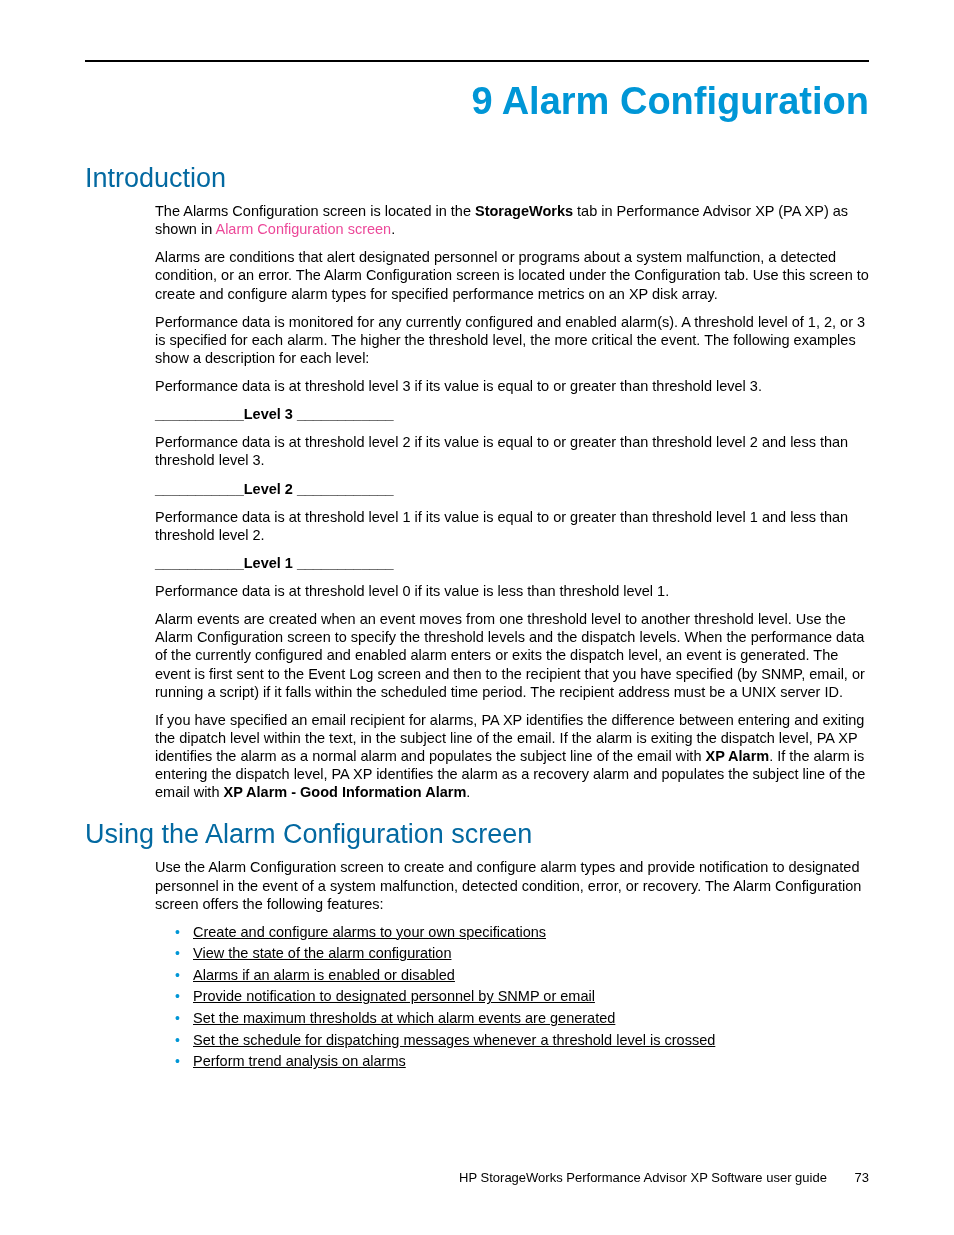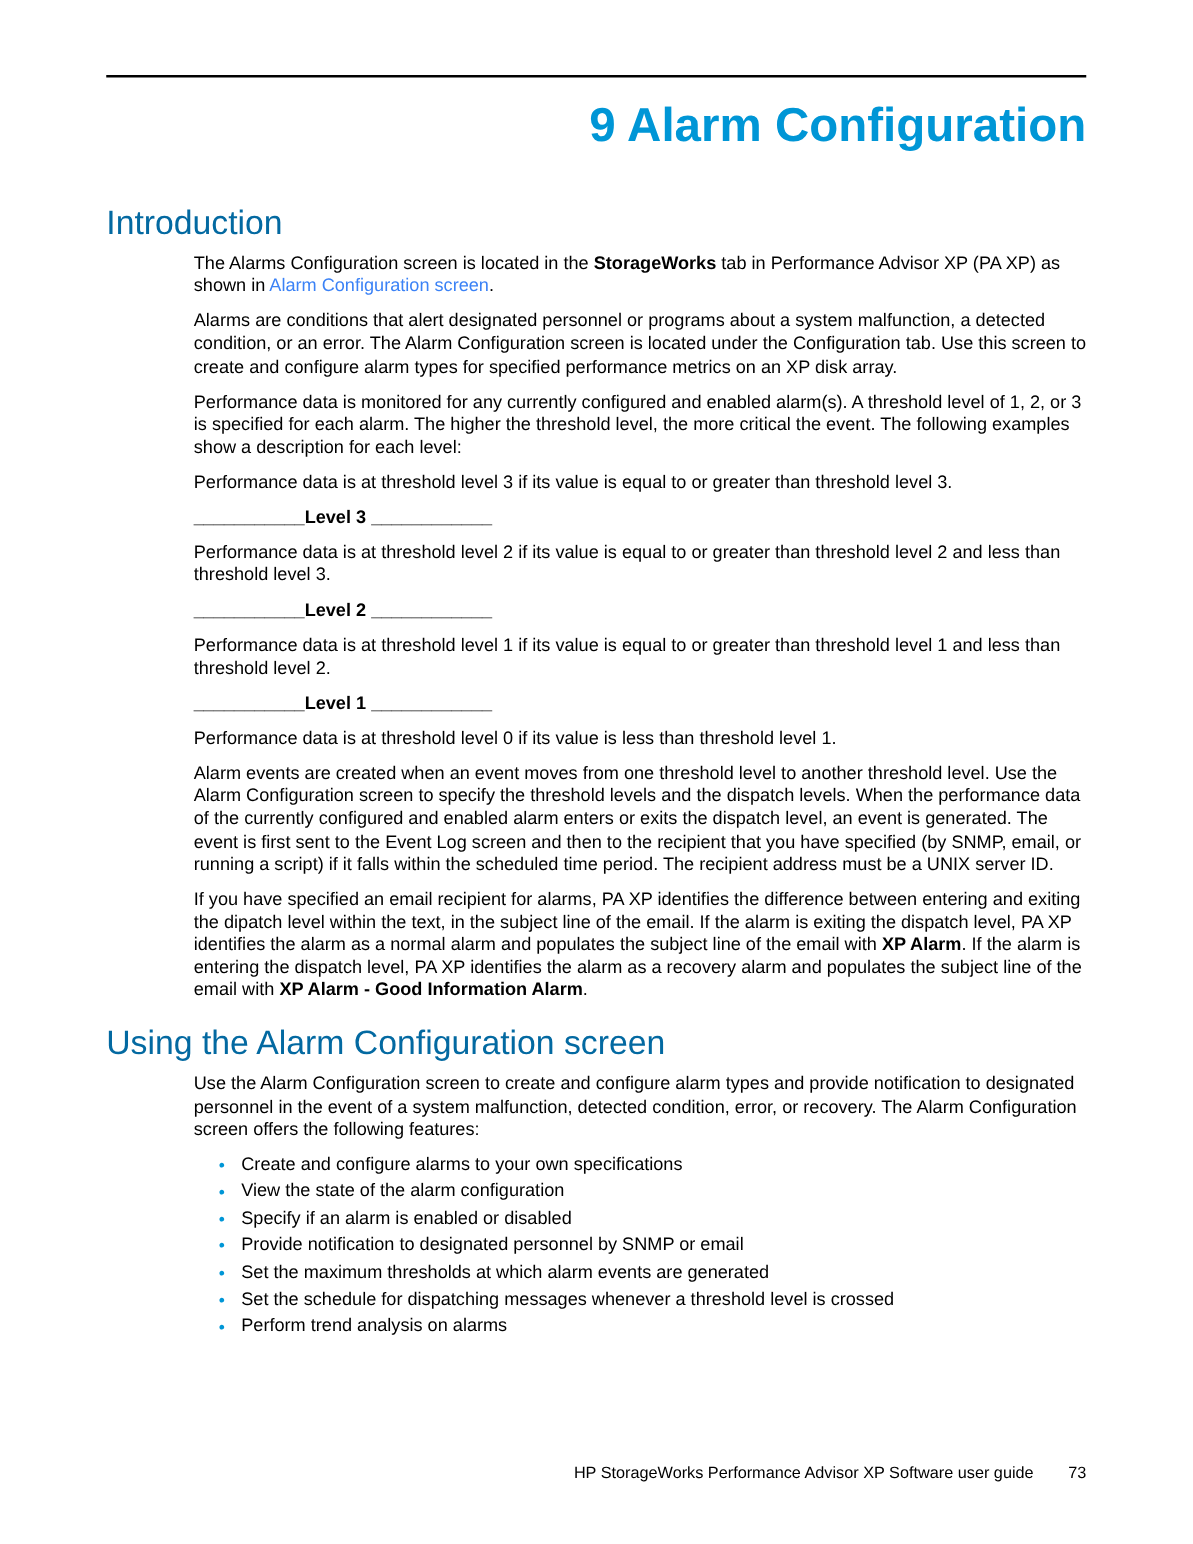--- a/index.html
+++ b/index.html
@@ -42,28 +42,29 @@
     line-height: 1.25;
   }
   .body-block p {
     margin: 0 0 10px 0;
   }
   .level-label {
     font-weight: bold;
     margin: 4px 0 6px 0;
   }
   a.link {
-    color: #3b82f6;
+    color: #ec4899;
     text-decoration: none;
   }
   strong { font-weight: bold; }
   ul.features {
     list-style: none;
     padding: 0;
     margin: 6px 0 0 20px;
+    text-decoration: underline;
   }
   ul.features li {
     position: relative;
     padding-left: 18px;
     margin: 2px 0;
     font-size: 14.5px;
     line-height: 1.35;
   }
   ul.features li::before {
     content: "•";
@@ -109,21 +110,21 @@
       <span>If you have specified an email recipient for alarms, PA XP identifies the difference between entering and exiting the dipatch level within the text, in the subject line of the email.  If the alarm is exiting the dispatch level, PA XP identifies the alarm as a normal alarm and populates the subject line of the email with </span><strong>XP Alarm</strong><span>.  If the alarm is entering the dispatch level, PA XP identifies the alarm as a recovery alarm and populates the subject line of the email with </span><strong>XP Alarm - Good Information Alarm</strong><span>.</span>
     </p>
   </div>
 
   <h2 class="section">Using the Alarm Configuration screen</h2>
   <div class="body-block">
     <p>Use the Alarm Configuration screen to create and configure alarm types and provide notification to designated personnel in the event of a system malfunction, detected condition, error, or recovery.  The Alarm Configuration screen offers the following features:</p>
     <ul class="features">
       <li>Create and configure alarms to your own specifications</li>
       <li>View the state of the alarm configuration</li>
-      <li>Specify if an alarm is enabled or disabled</li>
+      <li>Alarms if an alarm is enabled or disabled</li>
       <li>Provide notification to designated personnel by SNMP or email</li>
       <li>Set the maximum thresholds at which alarm events are generated</li>
       <li>Set the schedule for dispatching messages whenever a threshold level is crossed</li>
       <li>Perform trend analysis on alarms</li>
     </ul>
   </div>
 
   <div class="footer">
     <span>HP StorageWorks Performance Advisor XP Software user guide</span>
     <span class="pn">73</span>

